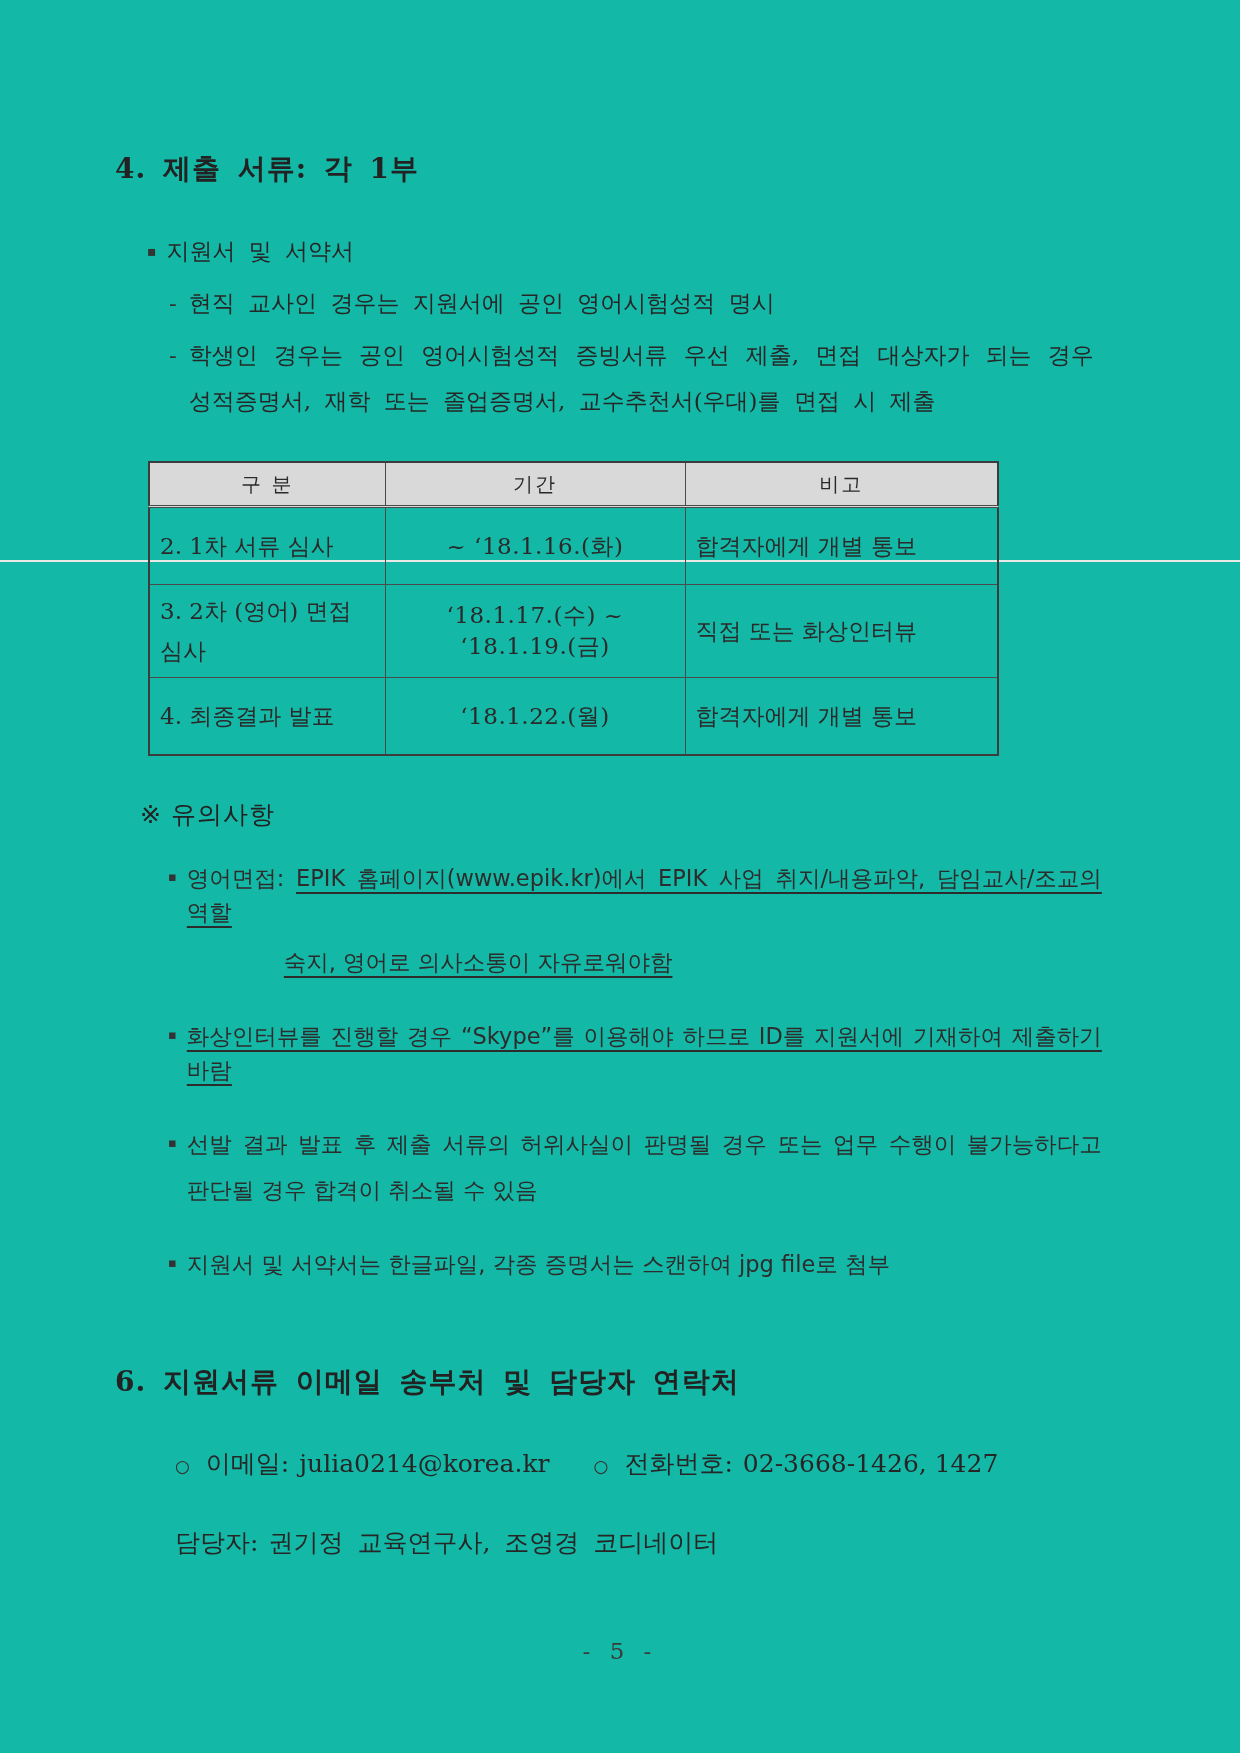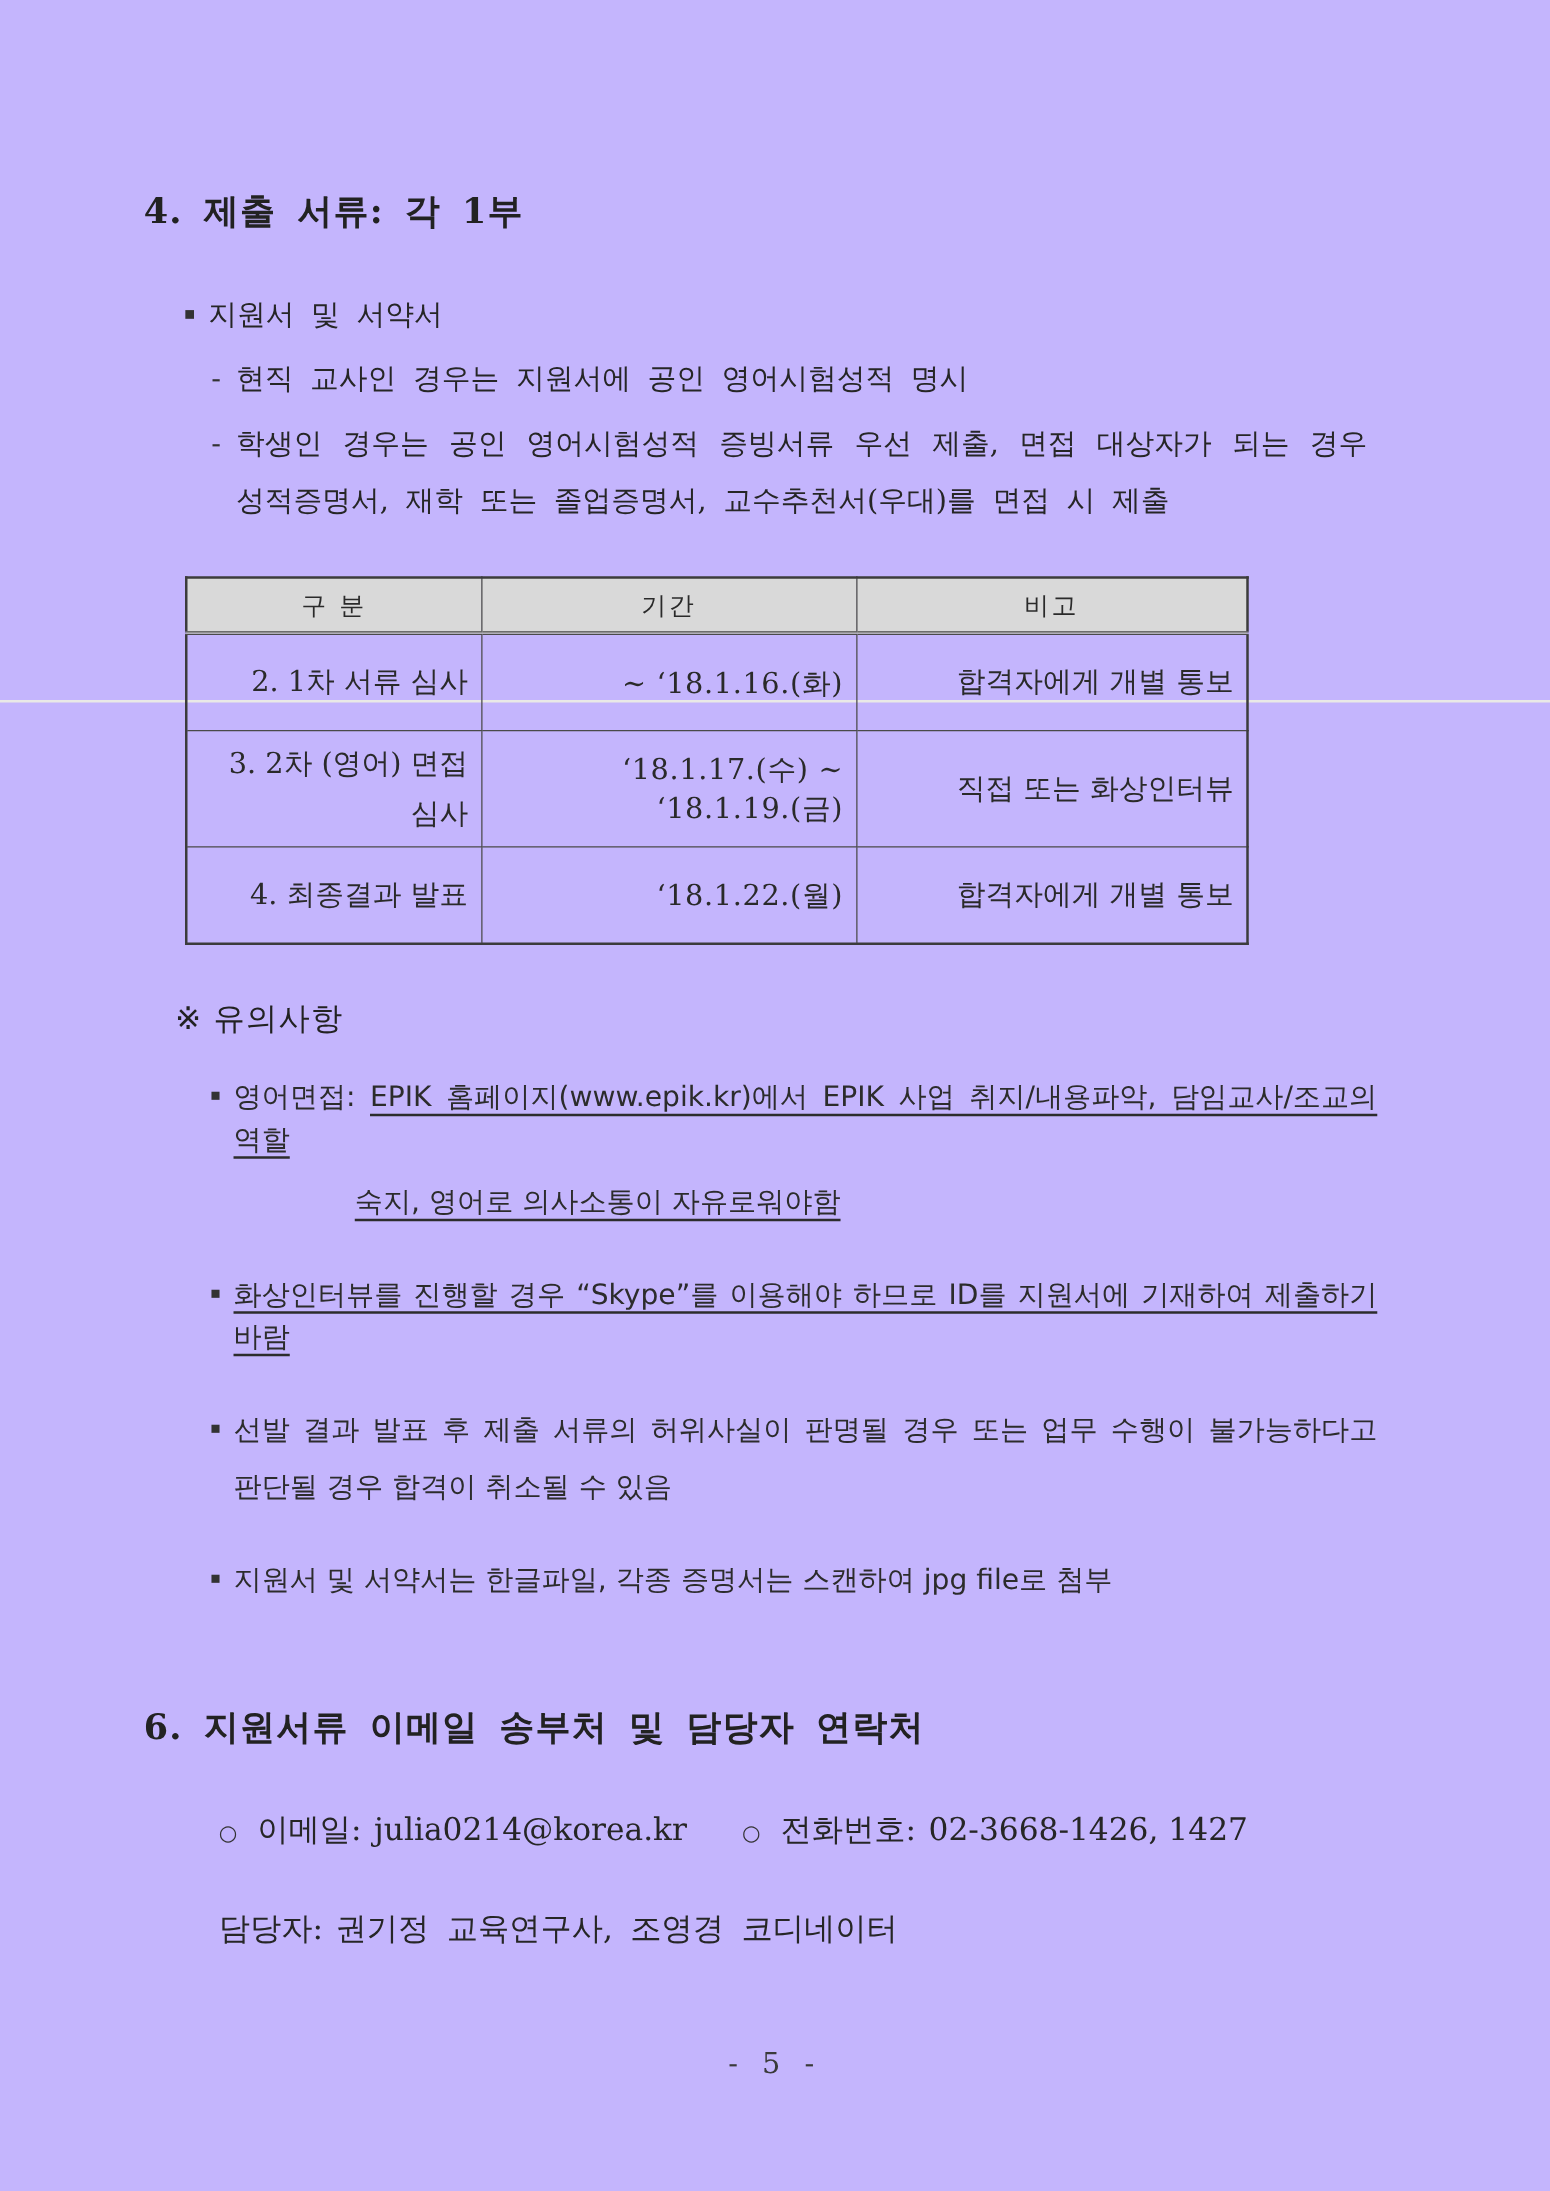--- a/index.html
+++ b/index.html
@@ -1,20 +1,20 @@
 <!DOCTYPE html>
 <html><head>
 <meta charset="utf-8">
 <style>
   html, body { margin: 0; padding: 0; background: #ffffff; }
   .page {
     position: relative;
     width: 1240px;
     height: 1753px;
-    background: #c4b5fd;
+    background: #14b8a6;
     color: #262626;
     font-family: "DejaVu Serif", "Liberation Serif", serif;
     overflow: hidden;
   }
   .scan-line {
     position: absolute;
     left: 0; top: 560px;
     width: 1240px; height: 2px;
     background: #e9e9e6;
   }
@@ -62,21 +62,21 @@
     padding: 6px 10px;
     vertical-align: middle;
   }
   .col-cat { width: 236px; }
   .col-per { width: 300px; }
   .col-note { width: 313px; }
   td.cat { text-align: left; padding-left: 12px; line-height: 40px; }
   td.per { text-align: center; letter-spacing: 0.5px; }
   td.note { text-align: left; padding-left: 12px; line-height: 38px; }
   .row-tall td { height: 108px; }
-  .row-std td { height: 64px; text-align: right; }
+  .row-std td { height: 64px; }
   .cat-indent { padding-left: 24px; }
 
   
   .notice { margin: 42px 0 0 25px; font-family: "DejaVu Sans", "Liberation Sans", sans-serif; }
   .notice-heading { font-size: 25px; font-weight: normal; color: #222; letter-spacing: 1px; }
   .n-item { display: flex; margin: 30px 0 0 28px; font-size: 22.5px; line-height: 34px; color: #2c2c2c; }
   .n-sq { font-size: 13px; line-height: 32px; margin-right: 10px; color: #333; }
   .n-body { flex: 1; max-width: 915px; }
   .ul { text-decoration: underline; text-underline-offset: 6px; text-decoration-thickness: 1.5px; }
   .n-cont-indent { margin-top: 16px; margin-left: 97px; }

